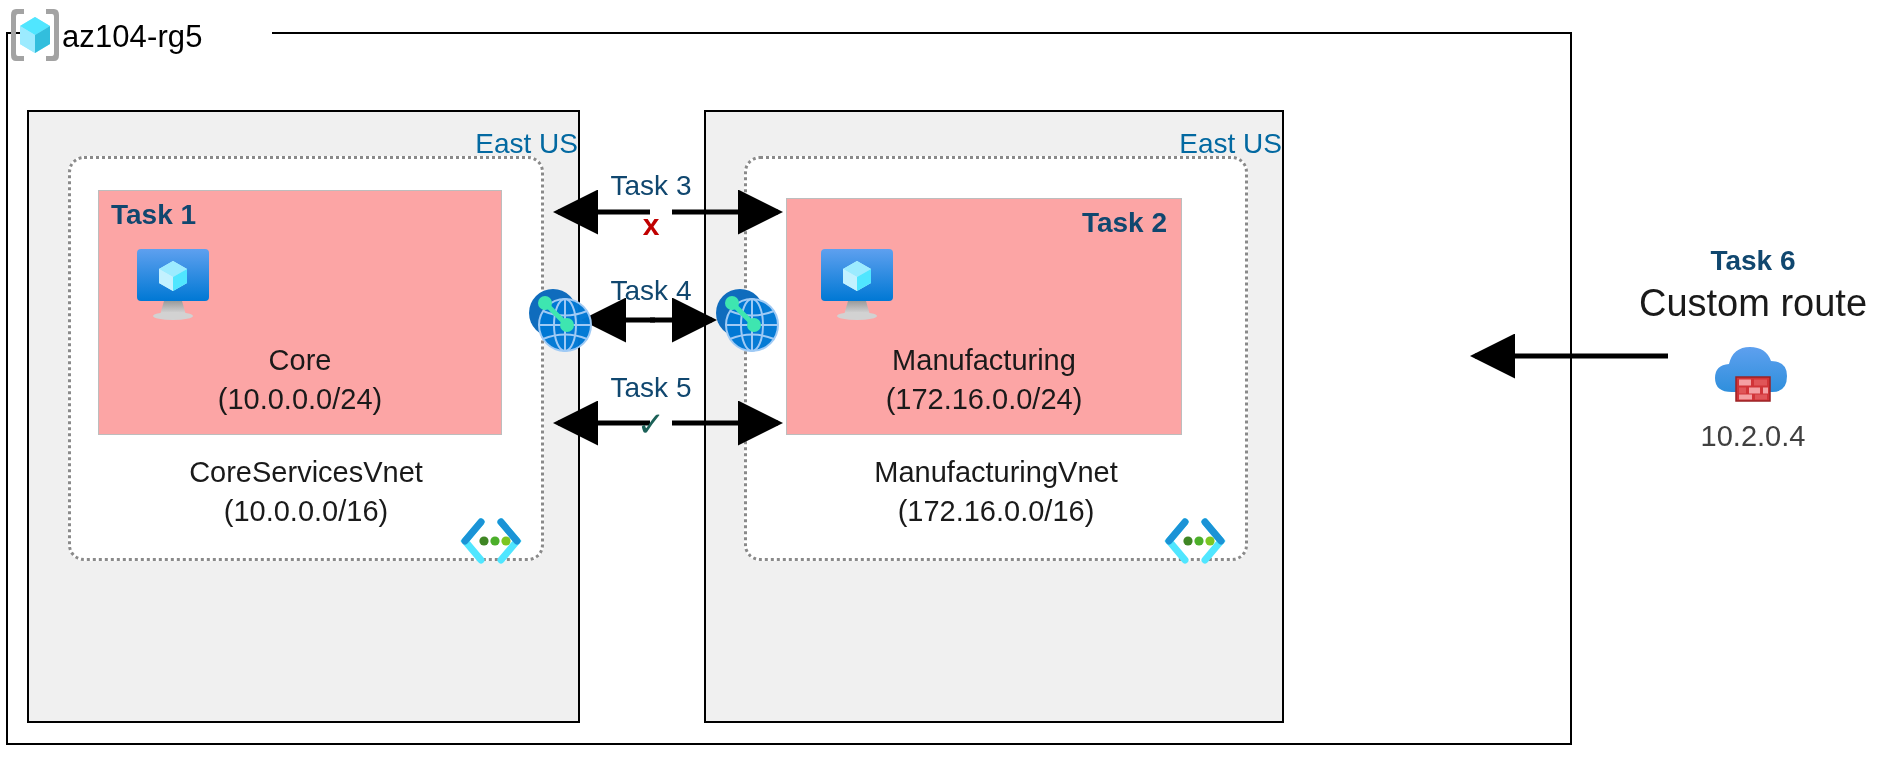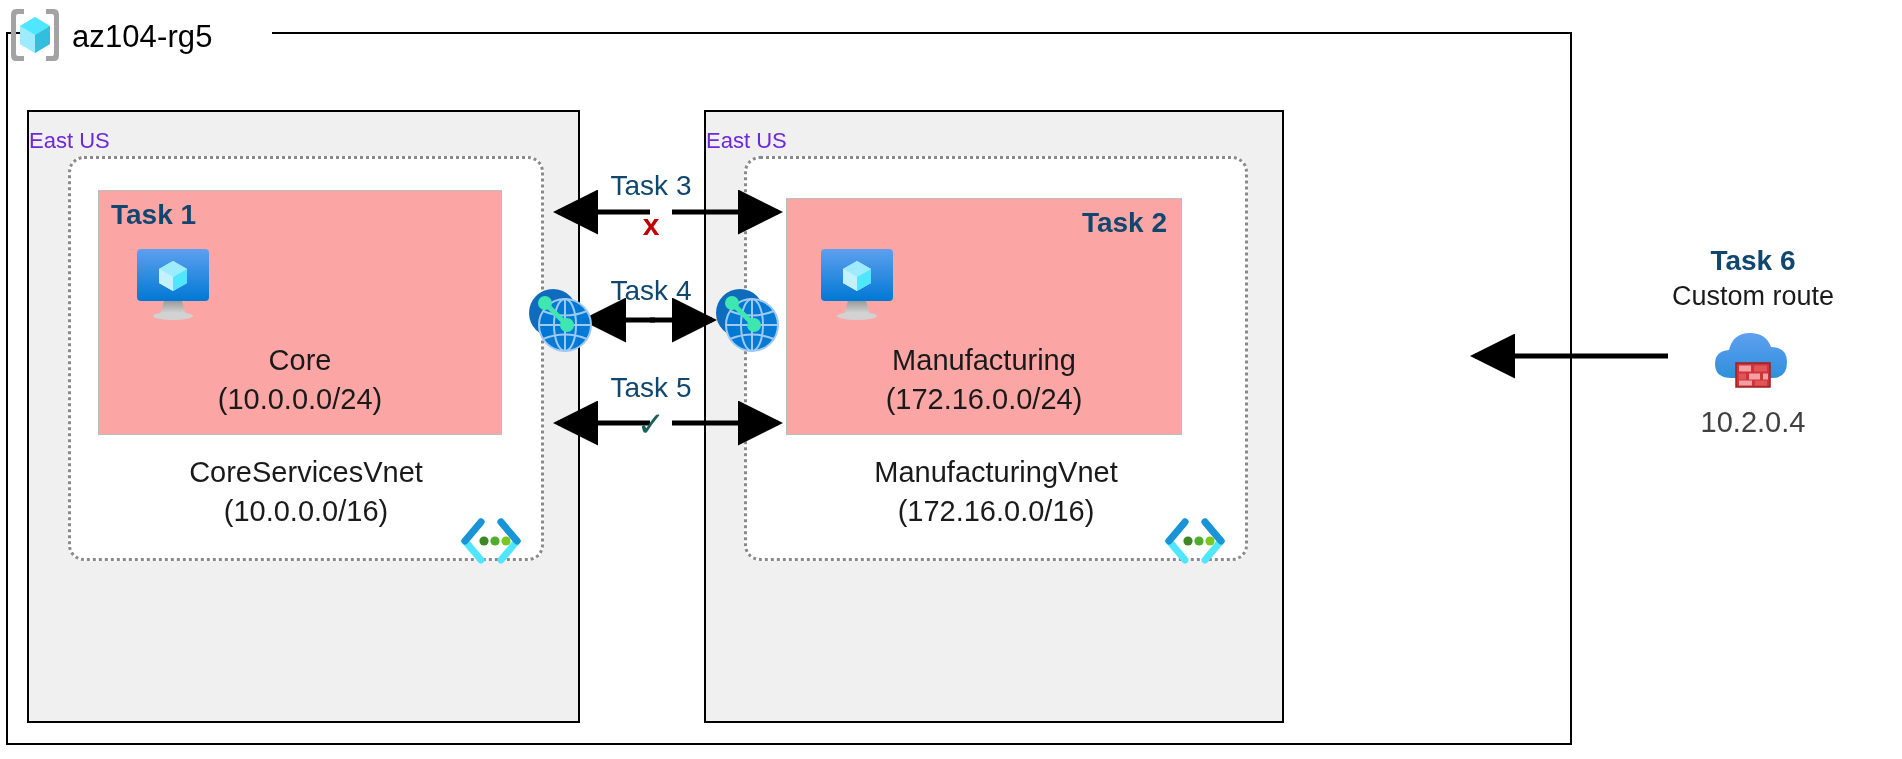--- a/index.html
+++ b/index.html
@@ -30,44 +30,43 @@
     position:absolute;
     left:22px; top:20px;
     width:250px; height:26px;
     background:#ffffff;
   }
   #rg-title-wrap{
     position:absolute;
     left:8px; top:6px;
     display:flex;
     align-items:center;
-    gap:10px;
   }
   #rg-title-text{
     font-size:31px;
     color:#000;
     letter-spacing:.1px;
     white-space:nowrap;
   }
 
   
   .region{
     position:absolute;
     background:#f0f0f0;
     border:2.5px solid #000;
     box-sizing:border-box;
   }
   #region-left{ left:27px;  top:110px; width:553px; height:613px; }
   #region-right{ left:704px; top:110px; width:580px; height:613px; }
   .region-label{
     position:absolute;
     top:16px; left:0; right:0;
-    text-align:left;
-    font-size:22px;
-    color:#6d28d9;
+    text-align:right;
+    font-size:28px;
+    color:#0369a1;
   }
 
   
   .vnet{
     position:absolute;
     background:#ffffff;
     border:3px dotted #8a8a8a;
     border-radius:16px;
     box-sizing:border-box;
   }
@@ -175,21 +174,21 @@
     width:290px;
     text-align:center;
   }
   #task6-tag{
     font-size:28px;
     font-weight:bold;
     color:#10476f;
     line-height:1.25;
   }
   #task6-sub{
-    font-size:27px;
+    font-size:38px;
     color:#1a1a1a;
     line-height:1.25;
     margin-top:2px;
   }
   #fw-icon-wrap{
     margin-top:8px;
     display:flex;
     justify-content:center;
   }
   #task6-ip{

